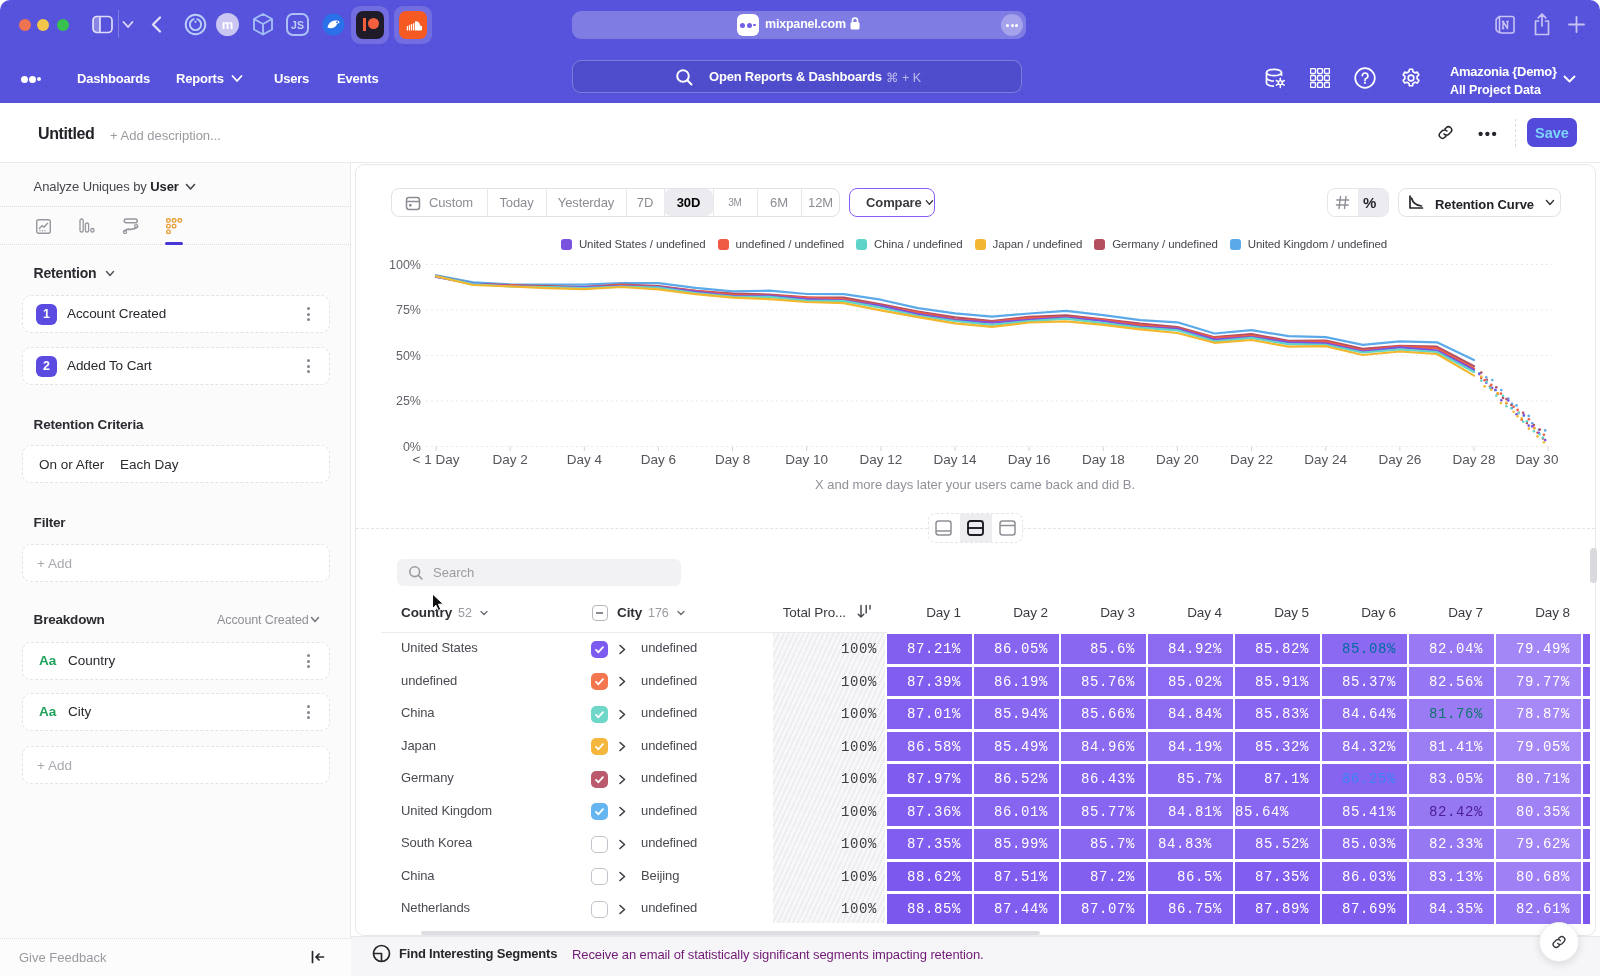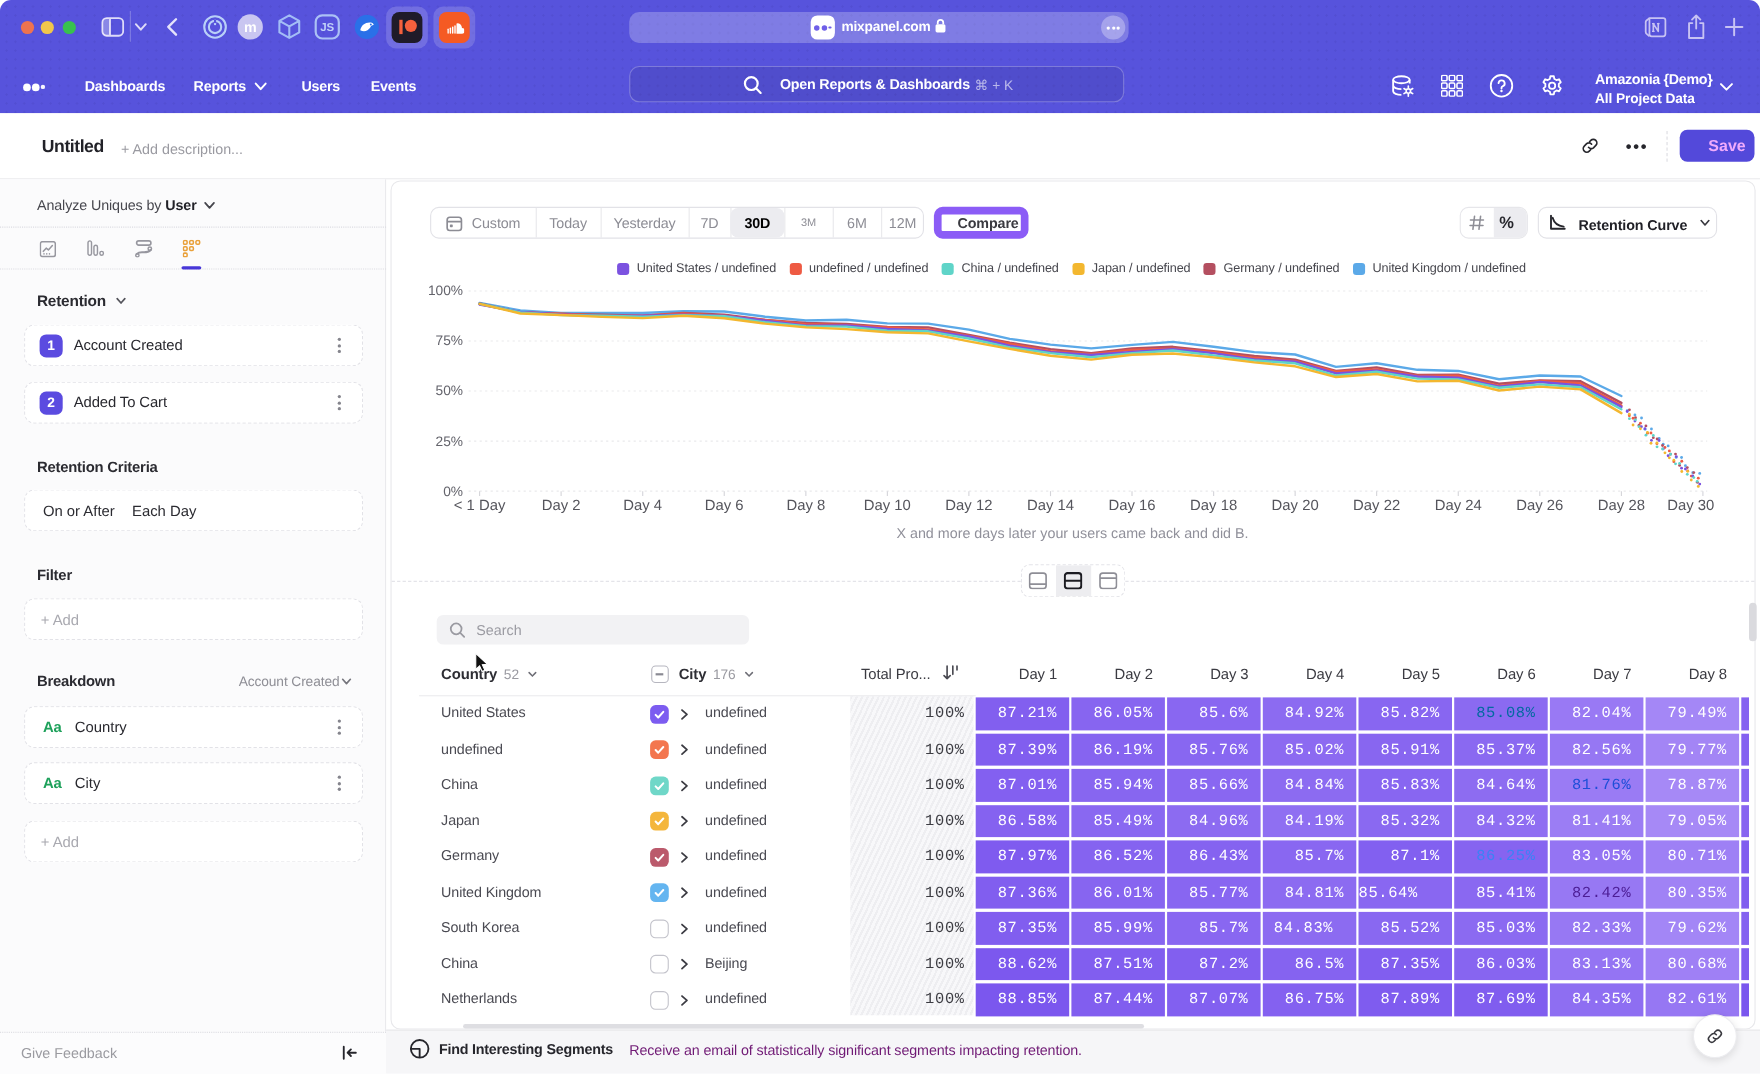--- a/index.html
+++ b/index.html
@@ -147,21 +147,21 @@
   </svg>
 
 <div style="position:absolute;left:0;top:103px;width:1600px;height:60px;background:#fff;border-bottom:1px solid #ebebee;box-sizing:border-box;"></div>
 <div style="position:absolute;left:38px;top:125px;font-size:16px;font-weight:600;letter-spacing:-0.4px;color:#222228;">Untitled</div>
 <div style="position:absolute;left:110px;top:128px;font-size:13px;color:#9a9aa1;">+ Add description...</div>
 <svg style="position:absolute;left:1437px;top:124px;" width="17" height="17" viewBox="0 0 24 24">
     <path d="M10 14 a4.5 4.5 0 0 0 6.4 0.6 l3 -3 a4.5 4.5 0 0 0 -6.4 -6.4 l-1.7 1.7 M14 10 a4.5 4.5 0 0 0 -6.4 -0.6 l-3 3 a4.5 4.5 0 0 0 6.4 6.4 l1.7 -1.7" fill="none" stroke="#26262c" stroke-width="2.1" stroke-linecap="round"></path>
   </svg>
 <div style="position:absolute;left:1478px;top:125px;font-size:15px;font-weight:700;letter-spacing:1.5px;color:#26262c;">•••</div>
 <div style="position:absolute;left:1515px;top:119px;width:1px;height:28px;border-left:1px dashed #dcdce1;"></div>
-<div style="position:absolute;left:1527px;top:118px;width:50px;height:29px;border-radius:7px;background:#5349da;color:#f0abfc;font-size:14.5px;font-weight:600;display:flex;align-items:center;justify-content:center;padding-left:18px;">Save</div>
+<div style="position:absolute;left:1527px;top:118px;width:50px;height:29px;border-radius:7px;background:#5349da;color:#7dd3fc;font-size:14.5px;font-weight:600;display:flex;align-items:center;justify-content:center;">Save</div>
 
 <div style="position:absolute;left:0;top:163px;width:351px;height:775px;background:#fbfbfc;border-right:1px solid #eaeaed;box-sizing:border-box;"></div>
 <div style="position:absolute;left:33.6px;top:179px;font-size:13px;letter-spacing:-0.1px;color:#47474e;">Analyze Uniques by <span style="font-weight:700;color:#222228;">User</span></div>
 <svg style="position:absolute;left:185px;top:183px;" width="11" height="8" viewBox="0 0 11 8">
     <path d="M1.5 1.5 L5.5 6 L9.5 1.5" fill="none" stroke="#45454c" stroke-width="1.6" stroke-linecap="round" stroke-linejoin="round"></path>
   </svg>
 <div style="position:absolute;left:0px;top:206px;width:351px;border-top:1px dotted #dcdce2;"></div>
 <div style="position:absolute;left:0px;top:244px;width:351px;border-top:1px dotted #dcdce2;"></div>
 <svg style="position:absolute;left:36px;top:219px;" width="15" height="15" viewBox="0 0 15 15">
     <rect x="0.7" y="0.7" width="13.6" height="13.6" rx="2" fill="none" stroke="#97979f" stroke-width="1.4"></rect>
@@ -262,21 +262,21 @@
 <div style="position:absolute;left:626px;top:189px;width:1px;height:27px;background:#e8e8ec;"></div>
 <div style="position:absolute;left:626px;top:189px;width:38px;height:27px;display:flex;align-items:center;justify-content:center;font-size:13px;letter-spacing:-0.1px;color:#8c8c94;border-radius:0px;">7D</div>
 <div style="position:absolute;left:664px;top:189px;width:1px;height:27px;background:#e8e8ec;"></div>
 <div style="position:absolute;left:664px;top:189px;width:49px;height:27px;display:flex;align-items:center;justify-content:center;font-size:13px;letter-spacing:-0.1px;#303036;font-weight:700;background:#ececf0;border-radius:7px;">30D</div>
 <div style="position:absolute;left:713px;top:189px;width:1px;height:27px;background:#e8e8ec;"></div>
 <div style="position:absolute;left:713px;top:189px;width:44px;height:27px;display:flex;align-items:center;justify-content:center;font-size:10px;letter-spacing:-0.1px;color:#8c8c94;border-radius:0px;">3M</div>
 <div style="position:absolute;left:757px;top:189px;width:1px;height:27px;background:#e8e8ec;"></div>
 <div style="position:absolute;left:757px;top:189px;width:44px;height:27px;display:flex;align-items:center;justify-content:center;font-size:13px;letter-spacing:-0.1px;color:#8c8c94;border-radius:0px;">6M</div>
 <div style="position:absolute;left:801px;top:189px;width:1px;height:27px;background:#e8e8ec;"></div>
 <div style="position:absolute;left:801px;top:189px;width:39px;height:27px;display:flex;align-items:center;justify-content:center;font-size:13px;letter-spacing:-0.1px;color:#8c8c94;border-radius:0px;">12M</div>
-<div style="position:absolute;left:849px;top:188px;width:86px;height:29px;border:7px solid #8b5cf6;border-radius:8px;box-sizing:border-box;display:flex;align-items:center;justify-content:center;font-size:13px;font-weight:600;letter-spacing:-0.1px;color:#3a3a40;padding-left:16px;">Compare&nbsp;<svg width="10" height="8" viewBox="0 0 10 8">
+<div style="position:absolute;left:849px;top:188px;width:86px;height:29px;border:1px solid #8b5cf6;border-radius:8px;box-sizing:border-box;display:flex;align-items:center;justify-content:center;font-size:13px;font-weight:600;letter-spacing:-0.1px;color:#3a3a40;padding-left:16px;">Compare&nbsp;<svg width="10" height="8" viewBox="0 0 10 8">
       <path d="M1.5 1.5 L5 5.5 L8.5 1.5" fill="none" stroke="#3a3a40" stroke-width="1.5" stroke-linecap="round" stroke-linejoin="round"></path>
     </svg></div>
 <div style="position:absolute;left:1327px;top:188px;width:62px;height:29px;border:1px solid #e6e6ea;border-radius:8px;box-sizing:border-box;"></div>
 <div style="position:absolute;left:1358px;top:189px;width:30px;height:27px;background:#ececf0;border-radius:0 7px 7px 0;"></div>
 <svg style="position:absolute;left:1335px;top:195px;" width="15" height="15" viewBox="0 0 15 15">
     <path d="M5.5 1.5 L4 13.5 M11 1.5 L9.5 13.5 M1.8 5 H13.6 M1.4 10 H13.2" stroke="#8e8e96" stroke-width="1.4" fill="none" stroke-linecap="round"></path>
   </svg>
 <div style="position:absolute;left:1363px;top:194px;font-size:15px;font-weight:600;color:#26262c;">%</div>
 <div style="position:absolute;left:1398px;top:188px;width:163px;height:29px;border:1px solid #e2e2e7;border-radius:8px;box-sizing:border-box;"></div>
 <svg style="position:absolute;left:1408px;top:195px;" width="16" height="15" viewBox="0 0 16 15">
@@ -571,21 +571,21 @@
 <div class="mono" style="left:974px;top:706.0px;width:74px;text-align:right;color:#fff;">85.94%</div>
 <div style="position:absolute;left:1061px;top:699.0px;width:85px;height:29.5px;background:rgb(137,103,241);"></div>
 <div class="mono" style="left:1061px;top:706.0px;width:74px;text-align:right;color:#fff;">85.66%</div>
 <div style="position:absolute;left:1148px;top:699.0px;width:85px;height:29.5px;background:rgb(140,107,241);"></div>
 <div class="mono" style="left:1148px;top:706.0px;width:74px;text-align:right;color:#fff;">84.84%</div>
 <div style="position:absolute;left:1235px;top:699.0px;width:85px;height:29.5px;background:rgb(136,102,241);"></div>
 <div class="mono" style="left:1235px;top:706.0px;width:74px;text-align:right;color:#fff;">85.83%</div>
 <div style="position:absolute;left:1322px;top:699.0px;width:85px;height:29.5px;background:rgb(141,108,241);"></div>
 <div class="mono" style="left:1322px;top:706.0px;width:74px;text-align:right;color:#fff;">84.64%</div>
 <div style="position:absolute;left:1409px;top:699.0px;width:85px;height:29.5px;background:rgb(154,123,244);"></div>
-<div class="mono" style="left:1409px;top:706.0px;width:74px;text-align:right;color:#1d4ed8;">81.76%</div>
+<div class="mono" style="left:1409px;top:706.0px;width:74px;text-align:right;color:#0f766e;">81.76%</div>
 <div style="position:absolute;left:1496px;top:699.0px;width:85px;height:29.5px;background:rgb(166,137,246);"></div>
 <div class="mono" style="left:1496px;top:706.0px;width:74px;text-align:right;color:#fff;">78.87%</div>
 <div style="position:absolute;left:1583px;top:699.0px;width:6.5px;height:29.5px;background:rgb(136,102,241);"></div>
 <div class="rtxt" style="left:401px;top:737.75px;">Japan</div>
 <div style="position:absolute;left:591px;top:738.25px;width:17px;height:17px;border-radius:5px;background:#f4b63c;display:flex;align-items:center;justify-content:center;">
     <svg width="11" height="11" viewBox="0 0 12 12">
       <path d="M2.2 6.4 L4.8 9 L9.8 3.4" fill="none" stroke="#fff" stroke-width="2" stroke-linecap="round" stroke-linejoin="round"></path>
     </svg>
   </div>
 <svg style="position:absolute;left:618px;top:741.25px;" width="8" height="11" viewBox="0 0 8 11">

